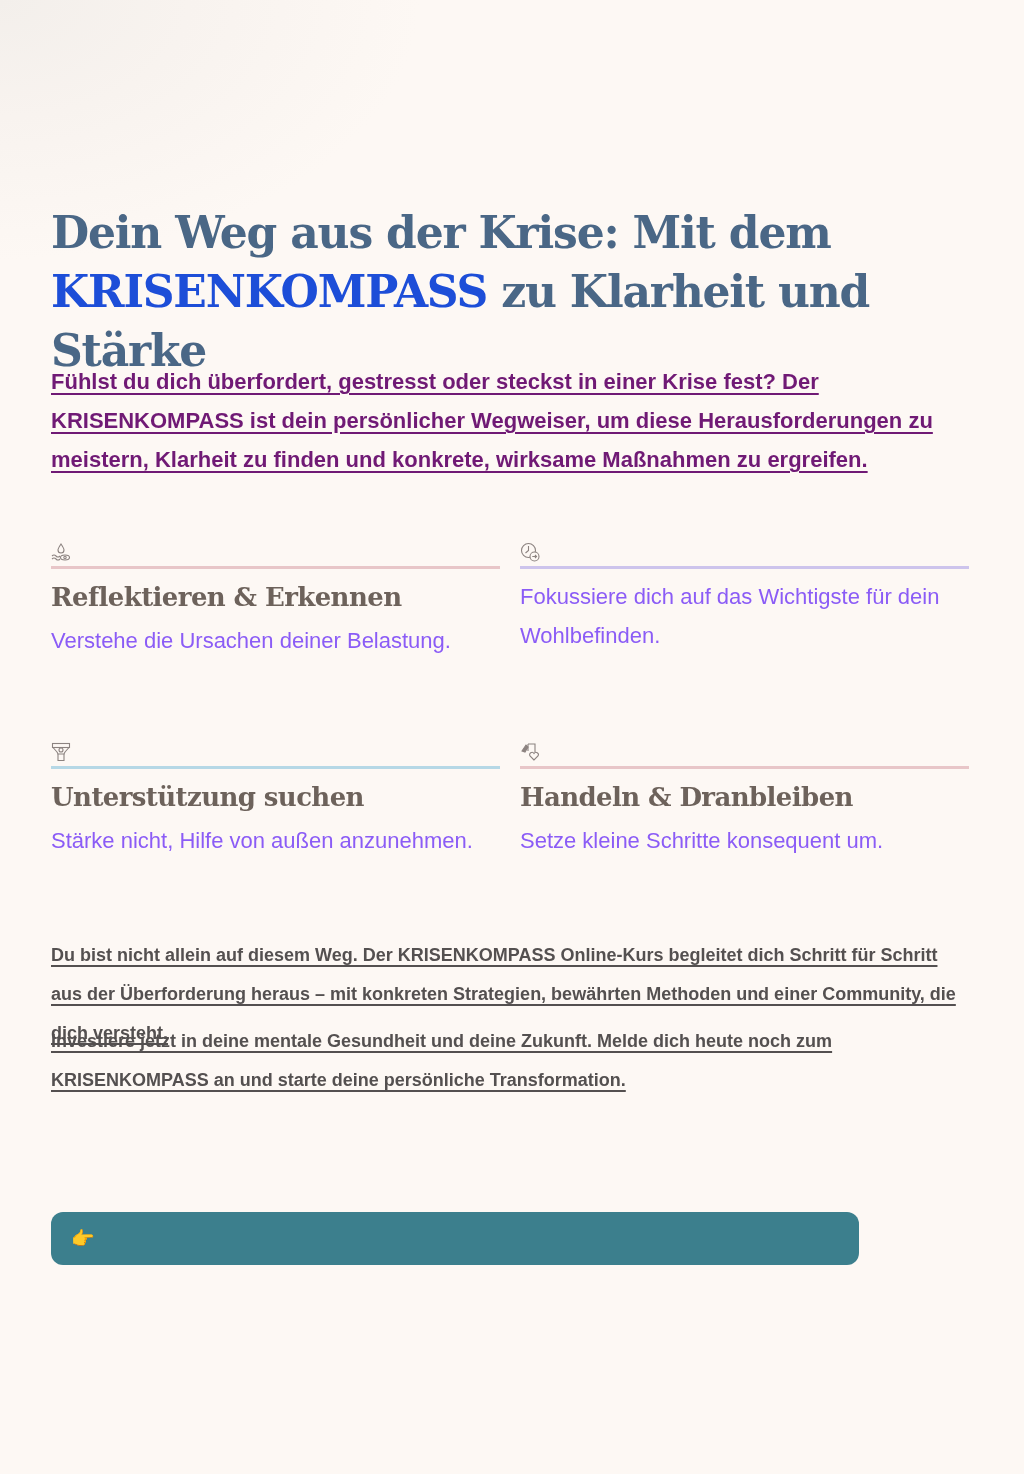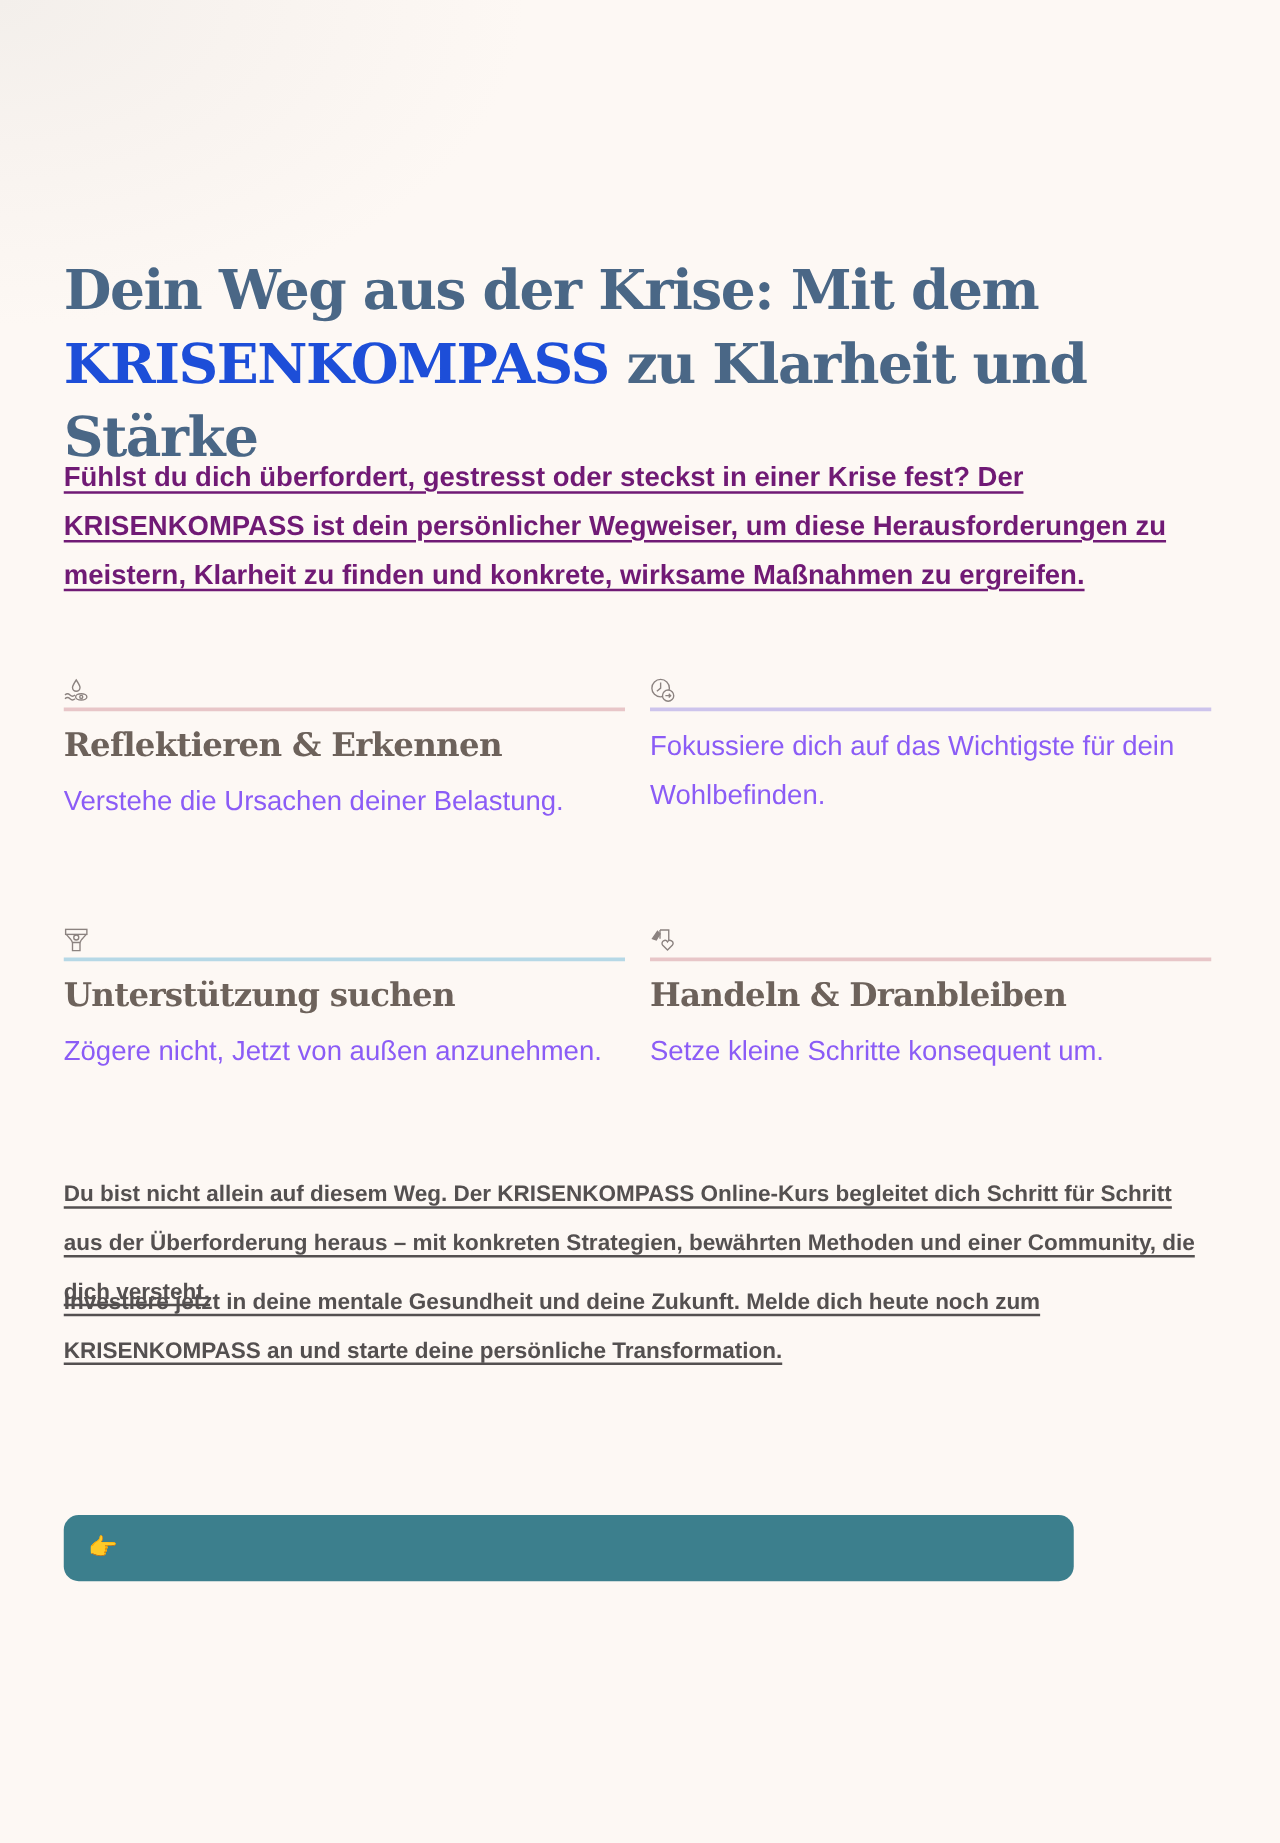--- a/index.html
+++ b/index.html
@@ -192,21 +192,21 @@
             <rect x="1.5" y="1.5" width="17" height="4"></rect>
             <path d="M2 5.5 L6 10 M18 5.5 L14 10"></path>
             <circle cx="10" cy="8" r="2"></circle>
             <path d="M6 10 L7 12 H13 L14 10"></path>
             <path d="M7 12 V18.5 H13 V12"></path>
           </svg>
         </span>
       </div>
       <div class="rule" style="background:#b6d8e6"></div>
       <h3>Unterstützung suchen</h3>
-      <p>Zögere nicht, Jetzt von außen anzunehmen.</p>
+      <p>Stärke nicht, Hilfe von außen anzunehmen.</p>
     </div>
 
     <div class="feature">
       <div class="icon-row">
         <span>
           <svg viewBox="0 0 20 20" fill="none" stroke="#8c8380" stroke-width="1.1">
             <path d="M2 9 L6 3 L8 5 L5 10 Z" fill="#8c8380"></path>
             <path d="M8 2 H15 V10"></path>
             <path d="M8 2 V9"></path>
             <path d="M14 18 L10 14 a2.2 2.2 0 0 1 4 -2.5 a2.2 2.2 0 0 1 4 2.5 Z"></path>

